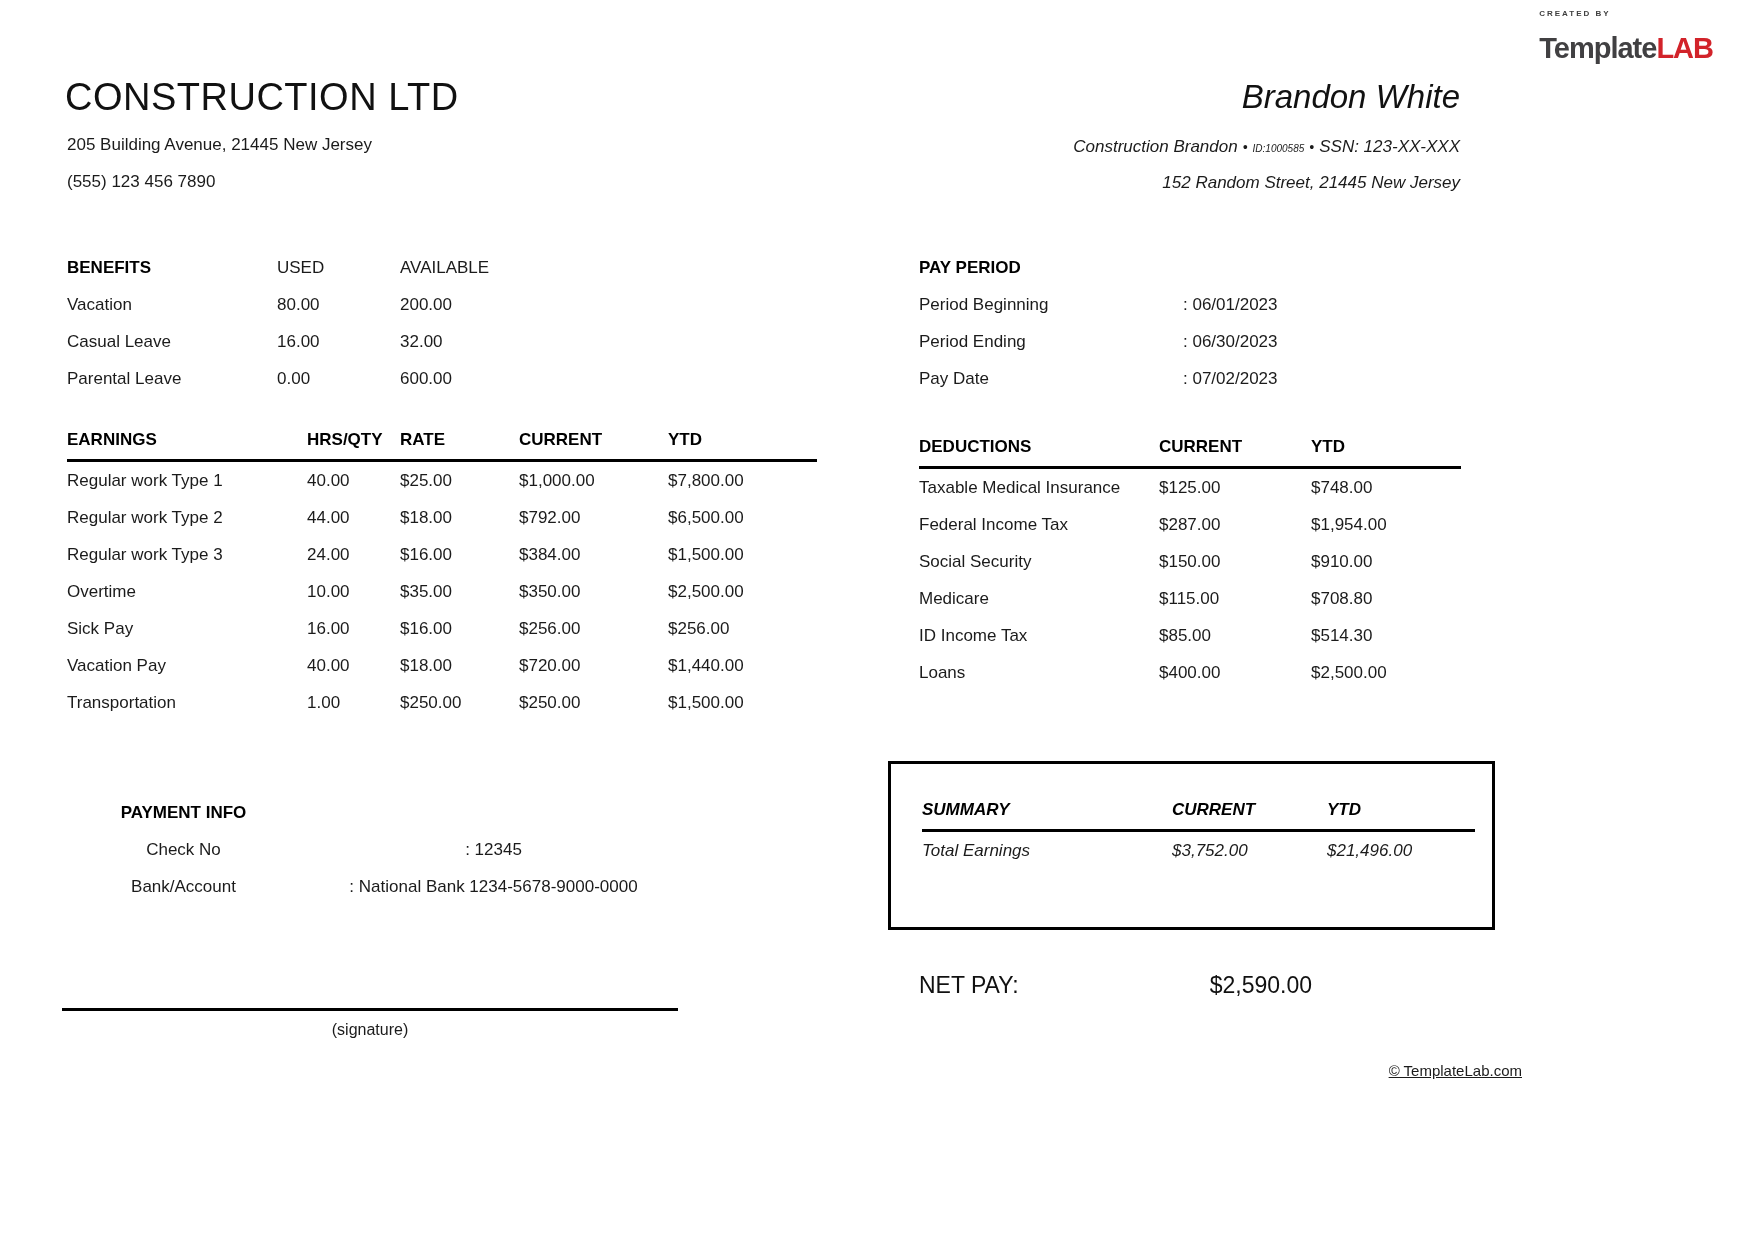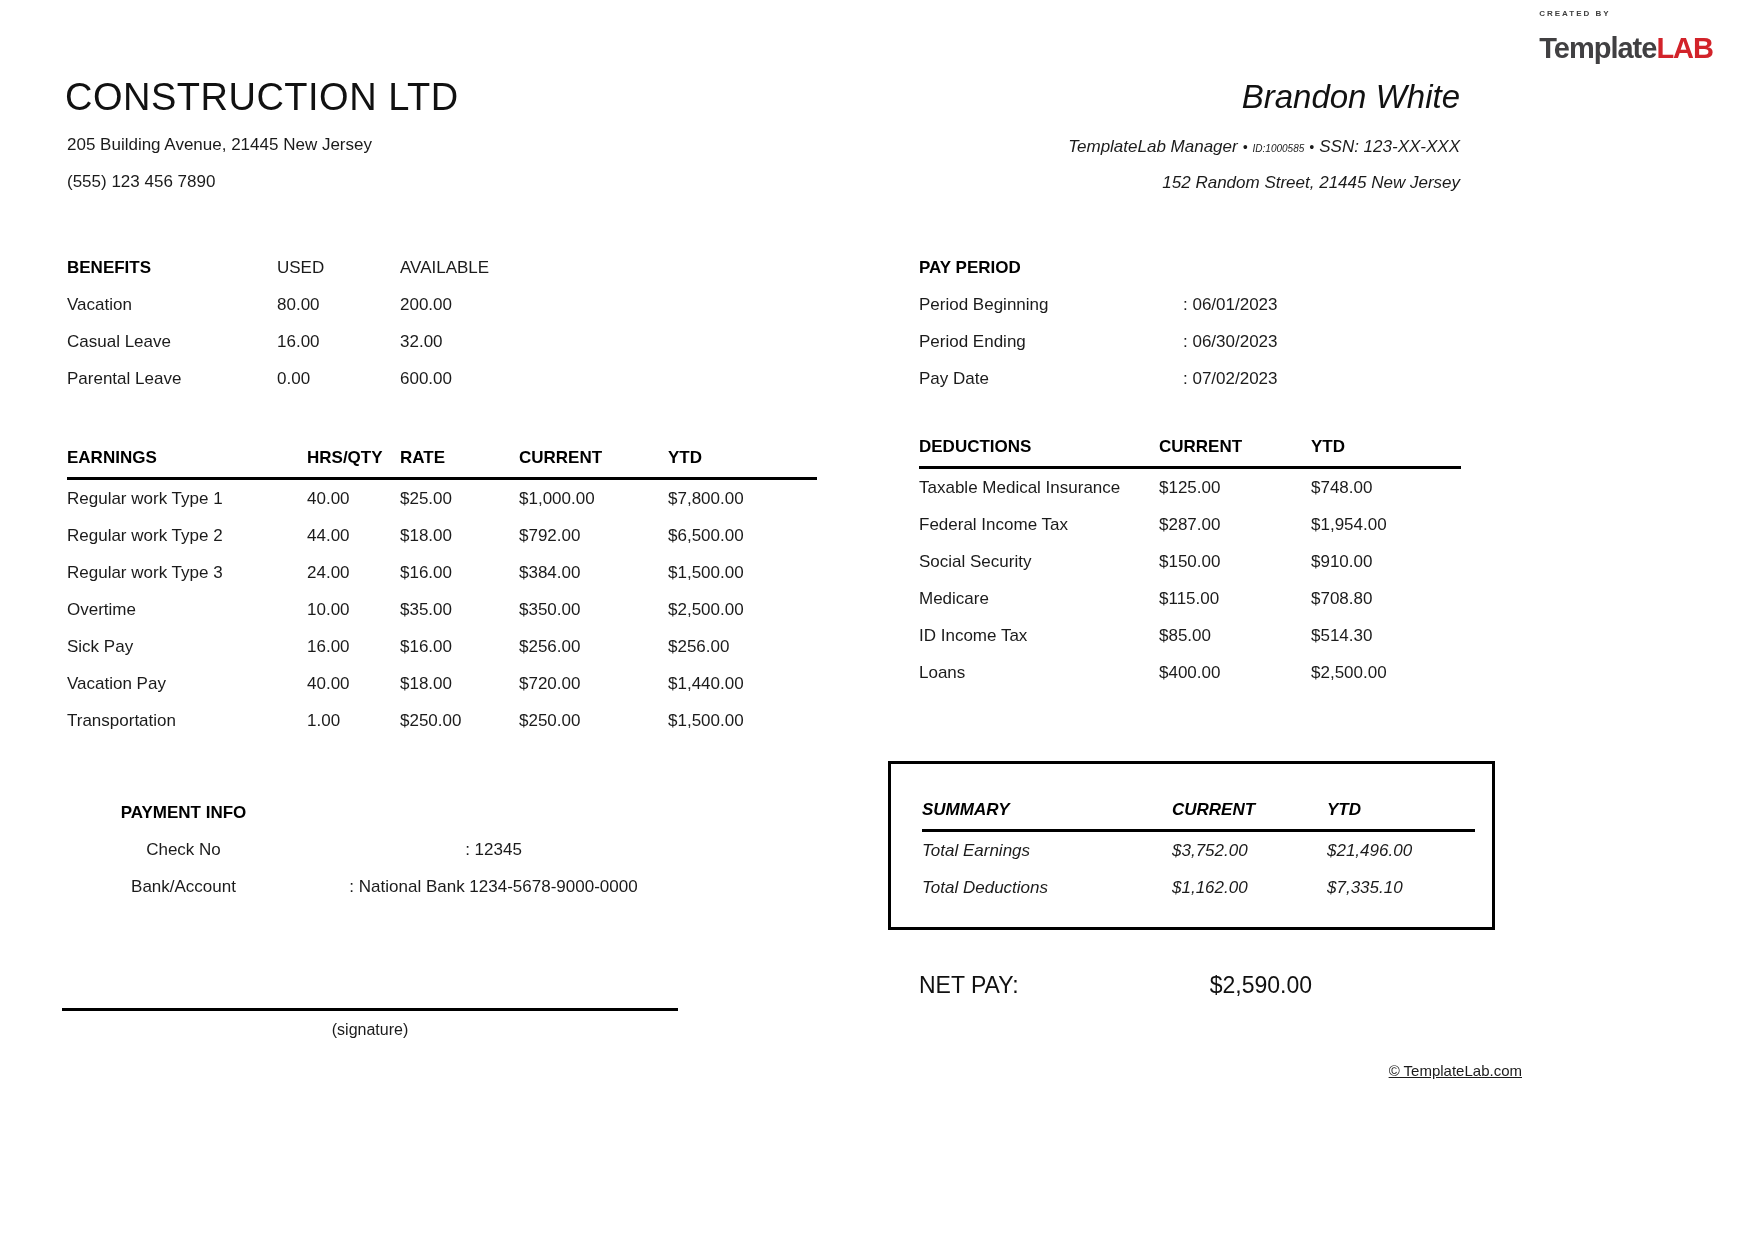--- a/index.html
+++ b/index.html
@@ -33,21 +33,21 @@
   
   .gr { display:grid; align-items:center; height:37px; }
   .gr.hdr-rule { height:auto; align-items:end; padding-bottom:9px; border-bottom:3px solid #000; }
 
   .benefits { left:67px; top:249px; width:452px; }
   .benefits .gr { grid-template-columns:210px 123px 119px; }
 
   .pp { left:919px; top:249px; width:545px; }
   .pp .gr { grid-template-columns:264px 1fr; }
 
-  .earn { left:67px; top:448px; width:750px; }
+  .earn { left:67px; top:430px; width:750px; }
   .earn .gr { grid-template-columns:240px 93px 119px 149px 149px; }
 
   .ded { left:919px; top:437px; width:542px; }
   .ded .gr { grid-template-columns:240px 152px 150px; }
 
   .pay { left:67px; top:794px; width:620px; }
   .pay .gr { grid-template-columns:233px 1fr;text-align:center; }
 
   .sum-box { left:888px; top:761px; width:601px; height:163px; border:3px solid #000; }
   .sum-table { position:absolute; left:31px; top:36px; width:553px;font-style:italic; }
@@ -69,21 +69,21 @@
     <div class="logo-createdby">CREATED BY</div>
     <div class="logo-wordmark"><span class="logo-dark">Template</span><span class="logo-red">LAB</span></div>
   </div>
 
   <div class="abs company-name">CONSTRUCTION LTD</div>
   <div class="abs company-address">205 Building Avenue, 21445 New Jersey</div>
   <div class="abs company-phone">(555) 123 456 7890</div>
 
   <div class="abs emp emp-name">Brandon White</div>
   <div class="abs emp emp-meta">
-    <span>TemplateLab Manager</span><span class="meta-bullet">•</span><span class="small-id">ID:1000585</span><span class="meta-bullet">•</span><span>SSN: 123-XX-XXX</span>
+    <span>Construction Brandon</span><span class="meta-bullet">•</span><span class="small-id">ID:1000585</span><span class="meta-bullet">•</span><span>SSN: 123-XX-XXX</span>
   </div>
   <div class="abs emp emp-addr">152 Random Street, 21445 New Jersey</div>
 
   <div class="abs benefits">
     <div class="gr">
       <div class="b">BENEFITS</div>
       <div class="num">USED</div>
       <div class="num">AVAILABLE</div>
     </div>
     <div class="gr">
@@ -239,25 +239,20 @@
       <div class="gr hdr-rule">
         <div class="b">SUMMARY</div>
         <div class="b num">CURRENT</div>
         <div class="b num">YTD</div>
       </div>
       <div class="gr">
         <div>Total Earnings</div>
         <div class="num">$3,752.00</div>
         <div class="num">$21,496.00</div>
       </div>
-      <div class="gr">
-        <div>Total Deductions</div>
-        <div class="num">$1,162.00</div>
-        <div class="num">$7,335.10</div>
-      </div>
     </div>
   </div>
 
   <div class="abs netpay">
     <div>NET PAY:</div>
     <div>$2,590.00</div>
   </div>
 
   <div class="abs sig-line"></div>
   <div class="abs sig-label">(signature)</div>

